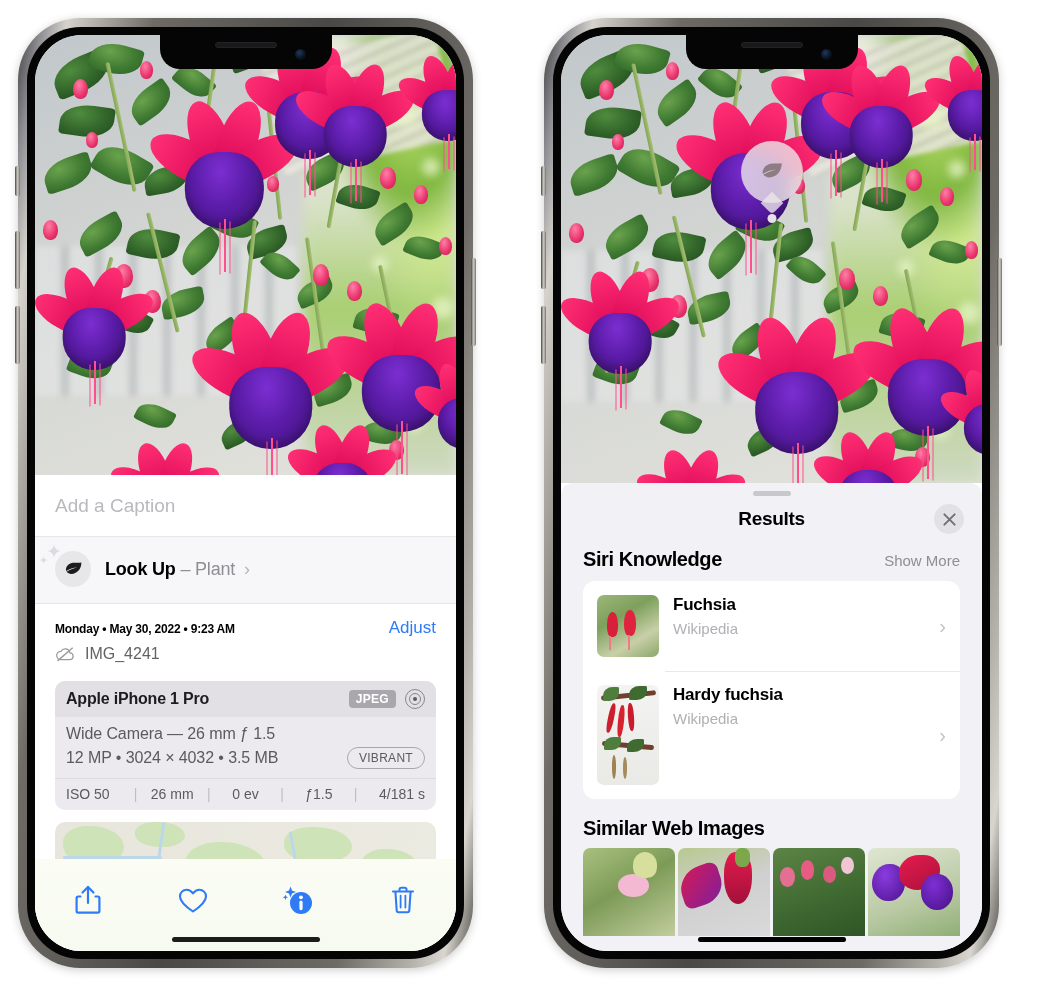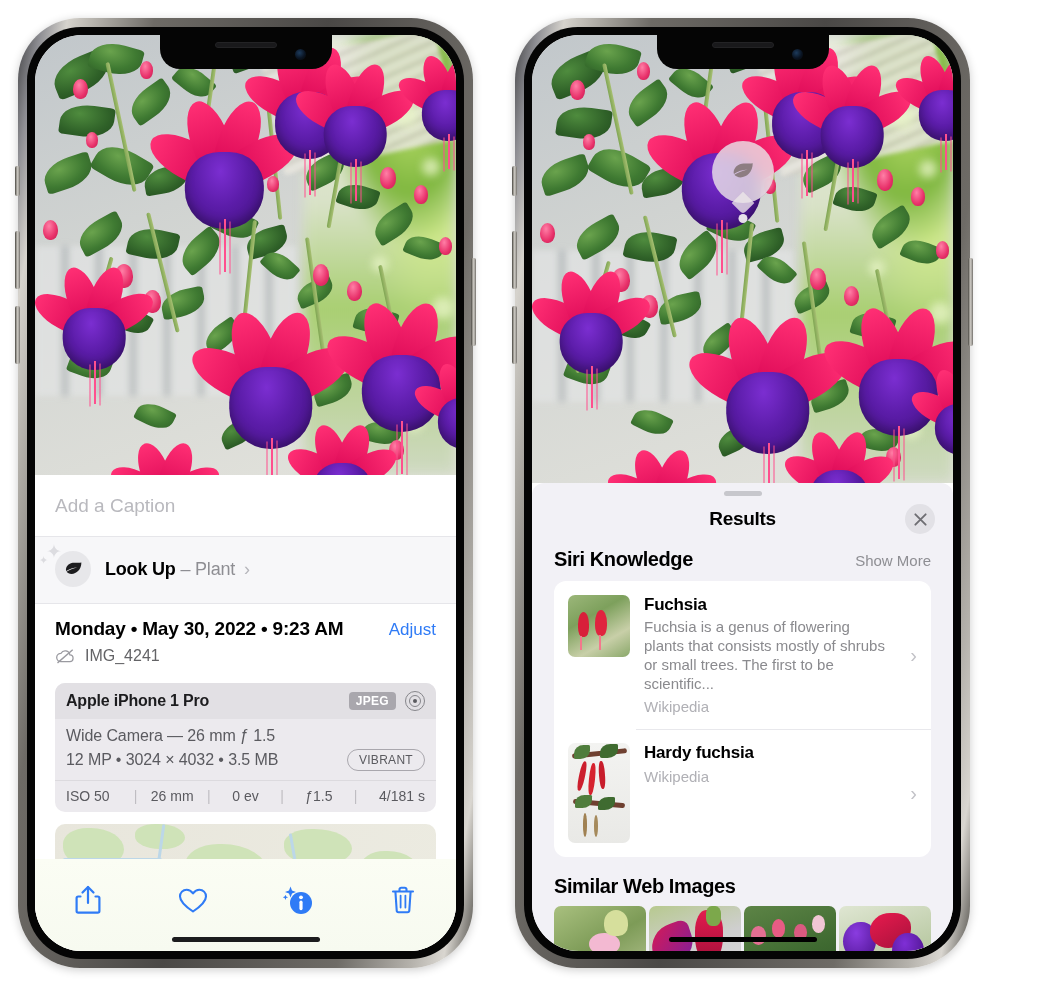--- a/index.html
+++ b/index.html
@@ -16,21 +16,21 @@
   .phone {
     position: absolute;
     width: 455px; height: 950px;
     top: 18px;
     border-radius: 62px;
     background: linear-gradient(100deg,#3a3a3c 0%,#8e8e93 4%,#d6d3cd 8%,#a9a6a0 14%,#6e6b66 22%,#4a4846 50%,#6e6b66 78%,#b5b2ac 90%,#d9d6d0 95%,#46443f 100%);
     padding: 9px;
     box-shadow: 0 2px 10px rgba(0,0,0,0.20);
   }
   .phone.left  { left: 18px; }
-  .phone.right { left: 515px; }
+  .phone.right { left: 544px; }
 
   .bezel {
     width: 100%; height: 100%;
     border-radius: 54px;
     background: #050505;
     padding: 8px;
   }
   .screen {
     position: relative;
     width: 100%; height: 100%;
@@ -198,21 +198,21 @@
     pointer-events:none;
   }
   .spark.s1 { top:-9px; left:-9px; font-size:19px; }
   .spark.s2 { top:4px; left:-16px; font-size:11px; }
   .lookup-text { font-size:18px; color:#000; font-weight:700; letter-spacing:-.2px; }
   .lookup-text .sub { font-weight:400; color:#8e8e93; }
   .lookup-text .chev { color:#b6b6bb; font-weight:400; margin-left:4px; }
 
   .meta { padding: 14px 20px 10px 20px; background:#fff; }
   .meta-top { display:flex; align-items:baseline; justify-content:space-between; }
-  .meta-date { font-size:19px; font-weight:700; color:#000; letter-spacing:-.2px; }
+  .meta-date { font-size:12px; font-weight:700; color:#000; letter-spacing:-.2px; }
   .meta-adjust { font-size:17px; color:#2f7bf6; }
   .meta-file { display:flex; align-items:center; gap:9px; margin-top:7px; font-size:16px; color:#636366; }
 
   .camcard {
     margin: 8px 20px 0 20px;
     background:#eceaee; border-radius:10px; overflow:hidden;
     font-size:15px; color:#5a5a5f;
   }
   .camcard .row1 {
     display:flex; align-items:center; justify-content:space-between;
@@ -793,21 +793,20 @@
           <div class="kcard">
             <div class="krow">
               <div class="kthumb" style="background:linear-gradient(150deg,#9cb77a 0%,#7da05c 35%,#c8cfa8 70%,#8aa86a 100%);">
                 <div style="position:absolute;left:16%;top:28%;width:18%;height:40%;background:#d8203a;border-radius:50% 50% 40% 40%;"></div>
                 <div style="position:absolute;left:44%;top:24%;width:19%;height:42%;background:#e0243f;border-radius:50% 50% 40% 40%;"></div>
                 <div style="position:absolute;left:20%;top:66%;width:3%;height:22%;background:#f4788c;"></div>
                 <div style="position:absolute;left:50%;top:64%;width:3%;height:24%;background:#f4788c;"></div>
               </div>
               <div class="ktext">
                 <div class="ktitle">Fuchsia</div>
-                <div class="kdesc">Fuchsia is a genus of flowering plants that consists mostly of shrubs or small trees. The first to be scientific...</div>
                 <div class="ksrc">Wikipedia</div>
               </div>
               <div class="kchev">›</div>
             </div>
 
             <div class="krow">
               <div class="kthumb tall" style="background:linear-gradient(180deg,#f3f3f1 0%,#e9e9e6 100%);">
                 <div style="position:absolute;left:6%;top:8%;width:88%;height:5%;background:#6f4030;border-radius:3px;transform:rotate(-6deg);"></div>
                 <div style="position:absolute;left:10%;top:2%;width:26%;height:14%;background:#4f7d3c;border-radius:60% 10% 60% 10%;"></div>
                 <div style="position:absolute;left:52%;top:1%;width:28%;height:14%;background:#3f6b30;border-radius:60% 10% 60% 10%;"></div>

